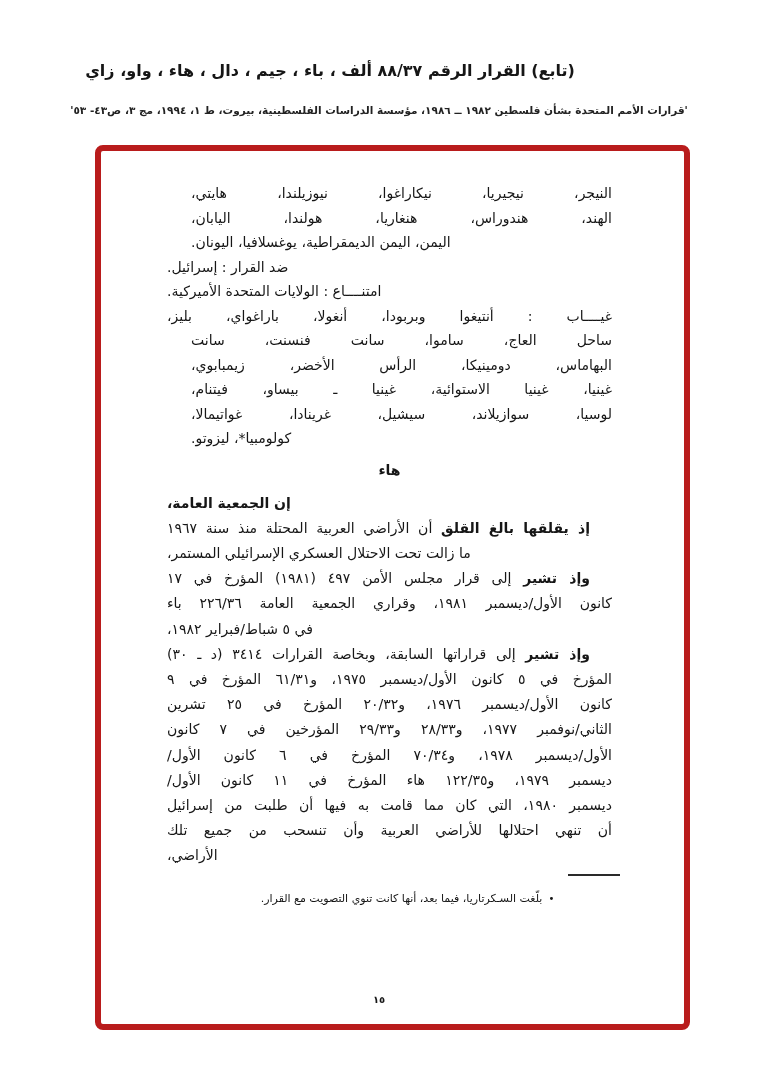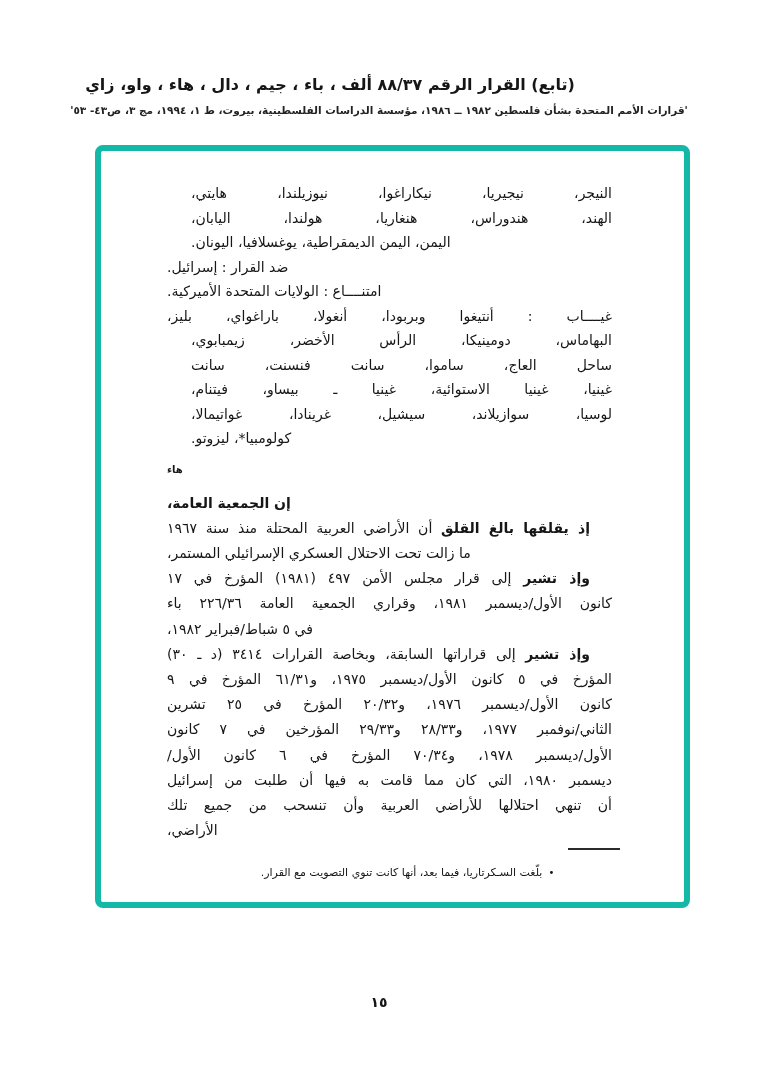--- a/index.html
+++ b/index.html
@@ -2,99 +2,100 @@
 <html lang="ar"><head>
 <meta charset="utf-8">
 <style>
   html,body{margin:0;padding:0;}
   body{
     width:758px;height:1078px;position:relative;overflow:hidden;
     background:#ffffff;color:#161616;
     font-family:"DejaVu Sans",sans-serif;
   }
   .hdr-title{
-    position:absolute;top:75px;left:0;width:660px;
+    position:absolute;top:61px;left:0;width:660px;
     text-align:center;direction:rtl;
     font-size:16px;font-weight:bold;letter-spacing:0;
   }
   .hdr-source{
     position:absolute;top:104px;left:0;width:758px;
     text-align:center;direction:rtl;
     font-size:10.5px;font-weight:bold;color:#222;
   }
   .frame{
-    position:absolute;left:95px;top:145px;width:595px;height:763px;
-    box-sizing:border-box;border:6px solid #14b8a6;border-radius:8px;
+    position:absolute;left:95px;top:145px;width:595px;height:885px;
+    box-sizing:border-box;border:6px solid #b91c1c;border-radius:8px;
     background:transparent;
   }
   .content{
     position:absolute;left:6px;top:0;width:583px;
     box-sizing:border-box;padding:30px 78px 0 60px;
     direction:rtl;font-size:14px;
   }
   .vote-block{line-height:24.5px;}
   .body-block{line-height:25.2px;}
   .line{text-align:left;}
   .line.j{text-align:justify;text-align-last:justify;}
   .line.cont{margin-left:24px;}
   .line.ind{padding-right:22px;}
   .line b{font-weight:bold;margin-top:37px;}
   .section-heading{
-    text-align:left;font-weight:bold;font-size:10px;
+    text-align:center;font-weight:bold;font-size:14px;
     margin:7px 0 9px 0;line-height:24px;
   }
   .fn-rule{
     margin:5px 0 0 auto;margin-right:-8px;
     width:52px;height:2px;background:#2a2a2a;
   }
   .fn-line{
     margin-top:15px;margin-right:-36px;
     font-size:11px;line-height:16px;text-align:center;direction:rtl;
     white-space:nowrap;
   }
   .fn-marker{display:inline-block;margin-left:6px;font-size:10px;vertical-align:middle;}
   .page-num{
     position:absolute;top:994px;left:0;width:758px;
-    text-align:center;font-size:14px;font-weight:bold;
+    text-align:center;font-size:10px;font-weight:bold;
   }
 </style>
 </head>
 <body>
 
 <div class="hdr-title">(تابع) القرار الرقم ٨٨/٣٧ ألف ، باء ، جيم ، دال ، هاء ، واو، زاي</div>
 <div class="hdr-source">'قرارات الأمم المتحدة بشأن فلسطين ١٩٨٢ ــ ١٩٨٦، مؤسسة الدراسات الفلسطينية، بيروت، ط ١، ١٩٩٤، مج ٣، ص٤٣- ٥٣'</div>
 
 <div class="frame">
   <div class="content">
     <div class="vote-block">
         <div class="line j cont"><span>النيجر، نيجيريا، نيكاراغوا، نيوزيلندا، هايتي،</span></div>
         <div class="line j cont"><span>الهند، هندوراس، هنغاريا، هولندا، اليابان،</span></div>
         <div class="line cont"><span>اليمن، اليمن الديمقراطية، يوغسلافيا، اليونان.</span></div>
         <div class="line"><span>ضد القرار : إسرائيل.</span></div>
         <div class="line"><span>امتنــــاع : الولايات المتحدة الأميركية.</span></div>
         <div class="line j"><span>غيــــاب : أنتيغوا وبربودا، أنغولا، باراغواي، بليز،</span></div>
+        <div class="line j cont"><span>ساحل العاج، ساموا، سانت فنسنت، سانت</span></div>
         <div class="line j cont"><span>البهاماس، دومينيكا، الرأس الأخضر، زيمبابوي،</span></div>
-        <div class="line j cont"><span>ساحل العاج، ساموا، سانت فنسنت، سانت</span></div>
         <div class="line j cont"><span>غينيا، غينيا الاستوائية، غينيا ـ بيساو، فيتنام،</span></div>
         <div class="line j cont"><span>لوسيا، سوازيلاند، سيشيل، غرينادا، غواتيمالا،</span></div>
         <div class="line cont"><span>كولومبيا*، ليزوتو.</span></div>
       </div>
     <div class="section-heading">هاء</div>
     <div class="body-block">
         <div class="line ind"><b>إن الجمعية العامة،</b></div>
         <div class="line j ind"><b>إذ يقلقها بالغ القلق</b><span> أن الأراضي العربية المحتلة منذ سنة ١٩٦٧</span></div>
         <div class="line"><span>ما زالت تحت الاحتلال العسكري الإسرائيلي المستمر،</span></div>
         <div class="line j ind"><b>وإذ تشير</b><span> إلى قرار مجلس الأمن ٤٩٧ (١٩٨١) المؤرخ في ١٧</span></div>
         <div class="line j"><span>كانون الأول/ديسمبر ١٩٨١، وقراري الجمعية العامة ٢٢٦/٣٦ باء</span></div>
         <div class="line"><span>في ٥ شباط/فبراير ١٩٨٢،</span></div>
         <div class="line j ind"><b>وإذ تشير</b><span> إلى قراراتها السابقة، وبخاصة القرارات ٣٤١٤ (د ـ ٣٠)</span></div>
         <div class="line j"><span>المؤرخ في ٥ كانون الأول/ديسمبر ١٩٧٥، و٦١/٣١ المؤرخ في ٩</span></div>
         <div class="line j"><span>كانون الأول/ديسمبر ١٩٧٦، و٢٠/٣٢ المؤرخ في ٢٥ تشرين</span></div>
         <div class="line j"><span>الثاني/نوفمبر ١٩٧٧، و٢٨/٣٣ و٢٩/٣٣ المؤرخين في ٧ كانون</span></div>
         <div class="line j"><span>الأول/ديسمبر ١٩٧٨، و٧٠/٣٤ المؤرخ في ٦ كانون الأول/</span></div>
+        <div class="line j"><span>ديسمبر ١٩٧٩، و١٢٢/٣٥ هاء المؤرخ في ١١ كانون الأول/</span></div>
         <div class="line j"><span>ديسمبر ١٩٨٠، التي كان مما قامت به فيها أن طلبت من إسرائيل</span></div>
         <div class="line j"><span>أن تنهي احتلالها للأراضي العربية وأن تنسحب من جميع تلك</span></div>
         <div class="line"><span>الأراضي،</span></div>
       </div>
     <div class="fn-rule"></div>
     <div class="fn-line">
       <span class="fn-marker">•</span><span>بلّغت السـكرتاريا، فيما بعد، أنها كانت تنوي التصويت مع القرار.</span>
     </div>
   </div>
 </div>

